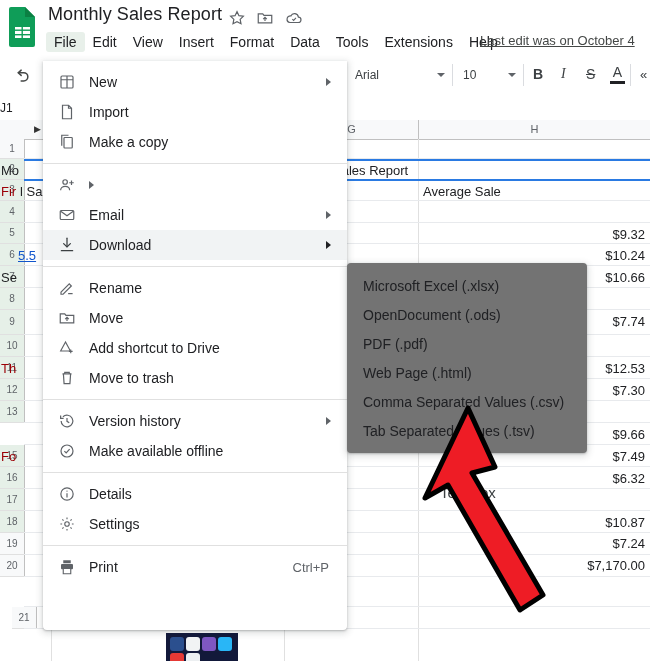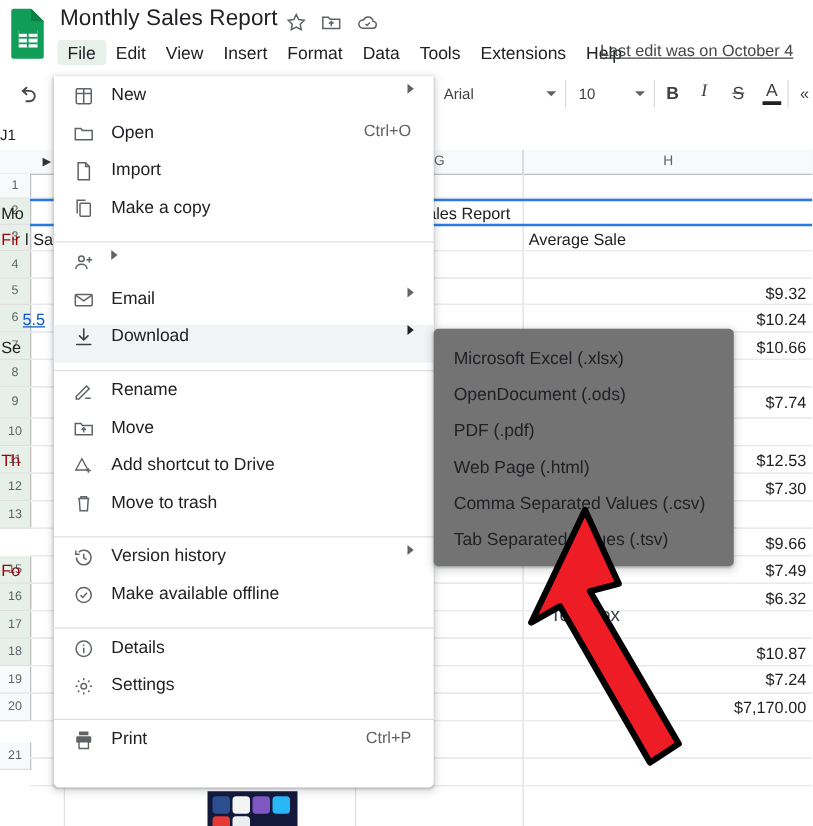--- a/index.html
+++ b/index.html
@@ -167,21 +167,21 @@
     width: 304px; height: 569px;
     background:#ffffff;
     box-shadow: 0 2px 6px 2px rgba(60,64,67,.15), 0 1px 2px rgba(60,64,67,.3);
     border-radius: 0 0 4px 4px;
     padding: 6px 0;
     box-sizing: border-box;
   }
   .mrow {
     position: relative;
     height: 30px;
-    display:flex; align-items:flex-start;
+    display:flex; align-items:center;
     font-size:14px; color:#202124;
     cursor: pointer;
   }
   .mrow.hl { background:#f1f3f4; }
   .mrow .mico {
     width: 20px; height:20px; margin-left: 14px; margin-right: 12px;
     color:#5f6368; flex: 0 0 auto;
     display:flex; align-items:center; justify-content:center;
   }
   .mrow .mico svg { display:block; }
@@ -334,21 +334,21 @@
     <div class="rowhdr sel" style="top:237px; height:21px; line-height:21px;">11</div>
     <div class="rowhdr sel" style="top:259px; height:21px; line-height:21px;">12</div>
     <div class="rowhdr sel" style="top:281px; height:21px; line-height:21px;">13</div>
     <div class="rowhdr sel" style="top:303px; height:21px; line-height:21px;margin-top:41px;">14</div>
     <div class="rowhdr sel" style="top:325px; height:21px; line-height:21px;">15</div>
     <div class="rowhdr sel" style="top:347px; height:21px; line-height:21px;">16</div>
     <div class="rowhdr sel" style="top:369px; height:21px; line-height:21px;">17</div>
     <div class="rowhdr sel" style="top:391px; height:21px; line-height:21px;">18</div>
     <div class="rowhdr" style="top:413px; height:21px; line-height:21px;">19</div>
     <div class="rowhdr" style="top:435px; height:21px; line-height:21px;">20</div>
-    <div class="rowhdr" style="top:474px; height:21px; line-height:21px;">21</div>
+    <div class="rowhdr" style="top:487px; height:21px; line-height:21px;margin-left:12px;">21</div>
 
     <div class="vline" style="left:51px;  top:19px; height:522px;"></div>
     <div class="vline" style="left:284px; top:19px; height:522px;"></div>
     <div class="vline" style="left:418px; top:19px; height:522px;"></div>
 
     <div class="cellrow" style="top:38px;  height:1px; background:#e8eaed;"></div>
     <div class="cellrow" style="top:80px;  height:1px; background:#e8eaed;"></div>
     <div class="cellrow" style="top:102px; height:1px; background:#e8eaed;"></div>
     <div class="cellrow" style="top:123px; height:1px; background:#e8eaed;"></div>
     <div class="cellrow" style="top:145px; height:1px; background:#e8eaed;"></div>
@@ -412,29 +412,20 @@
       <span class="mico">
         <svg viewBox="0 0 24 24" width="18" height="18" fill="none" stroke="#5f6368" stroke-width="1.6">
           <rect x="4" y="4" width="16" height="16" rx="1.5"></rect>
             <path d="M12 4v16M4 9h16"></path>
         </svg>
       </span>
       <span class="mlabel">New</span>
       <span class="marrow"></span>
     </div>
 
-    <div class="mrow">
-      <span class="mico">
-        <svg viewBox="0 0 24 24" width="18" height="18" fill="none" stroke="#5f6368" stroke-width="1.6">
-          <path d="M3 6.5h6l1.6 2H21v10H3z"></path>
-        </svg>
-      </span>
-      <span class="mlabel">Open</span>
-      <span class="maccel">Ctrl+O</span>
-    </div>
 
     <div class="mrow">
       <span class="mico">
         <svg viewBox="0 0 24 24" width="18" height="18" fill="none" stroke="#5f6368" stroke-width="1.6">
           <path d="M6 3h8l4 4v14H6z"></path>
             <path d="M14 3v4h4"></path>
         </svg>
       </span>
       <span class="mlabel">Import</span>
     </div>

